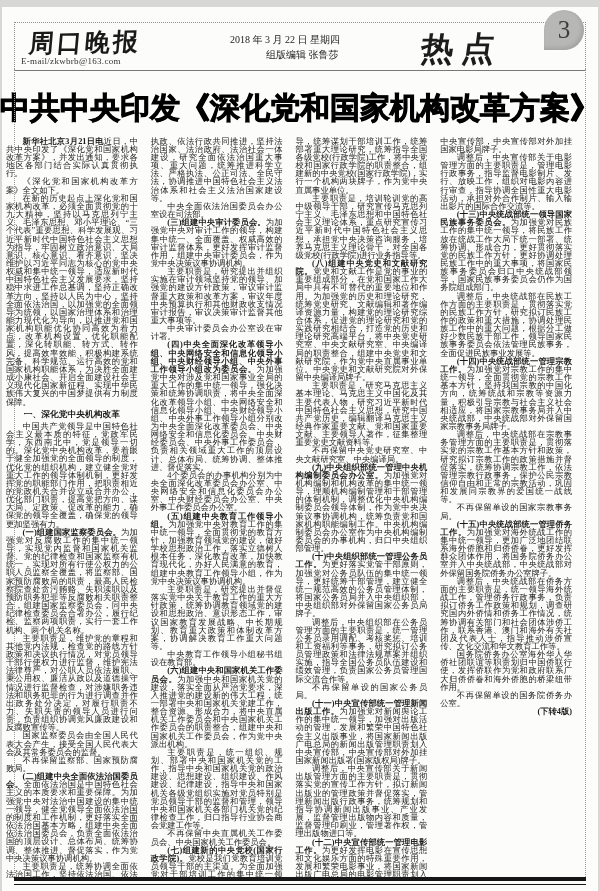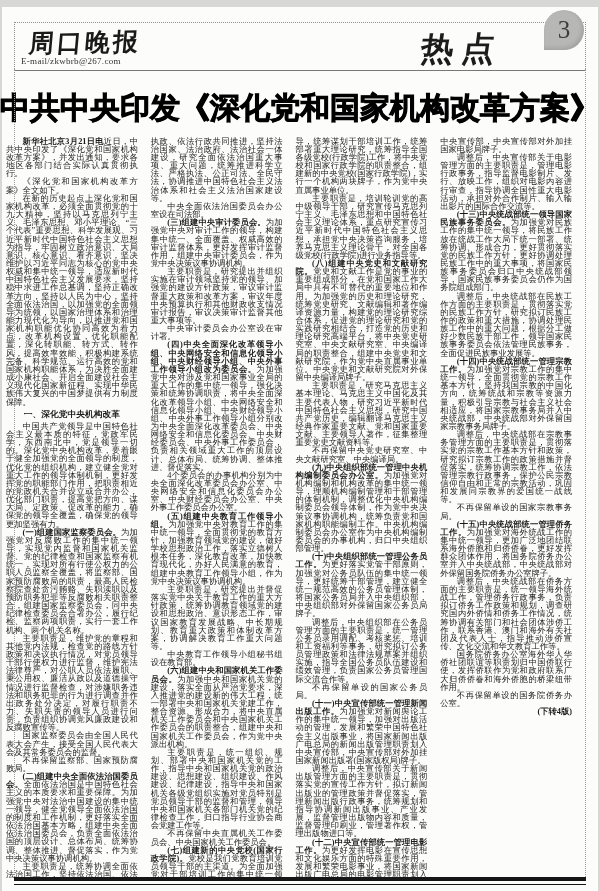--- a/index.html
+++ b/index.html
@@ -77,21 +77,25 @@
   .article p.note{text-align:right;text-indent:0;font-weight:bold;}
   .article b.lead{font-weight:bold;}
 </style>
 </head>
 <body>
 
 <div class="page">
 
   <div class="masthead">
     <div class="logo">周口晚报</div>
-    <div class="email">E-mail/zkwbrb@267.com</div>
+    <div class="email">E-mail/zkwbrb@163.com</div>
+    <div class="issue">
+      <div>2018 年 3 月 22 日  星期四</div>
+      <div class="editor">组版编辑  张鲁莎</div>
+    </div>
     <div class="section-label">热点</div>
   </div>
   <div class="balloon">
     <span>3</span>
   </div>
 
   <div class="headline">中共中央印发《深化党和国家机构改革方案》</div>
 
   <div class="body-frame"></div>
 

